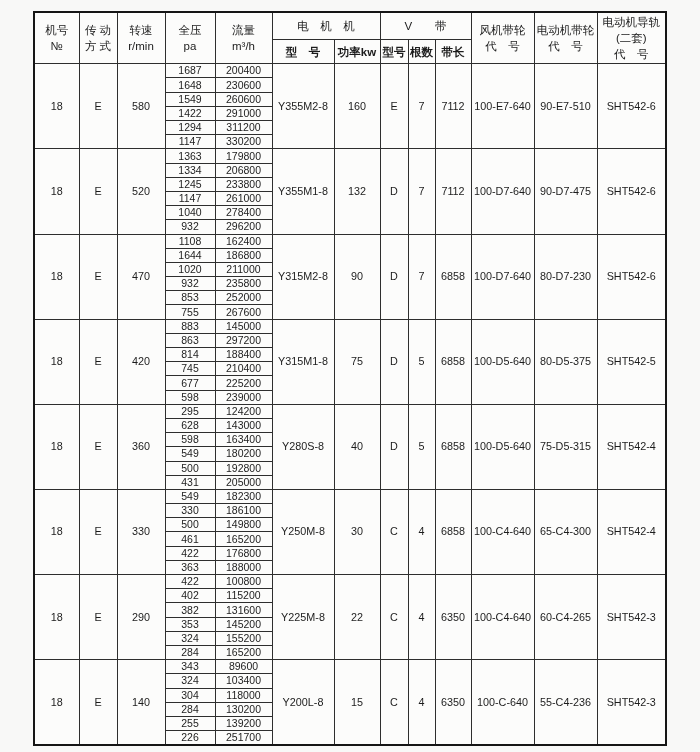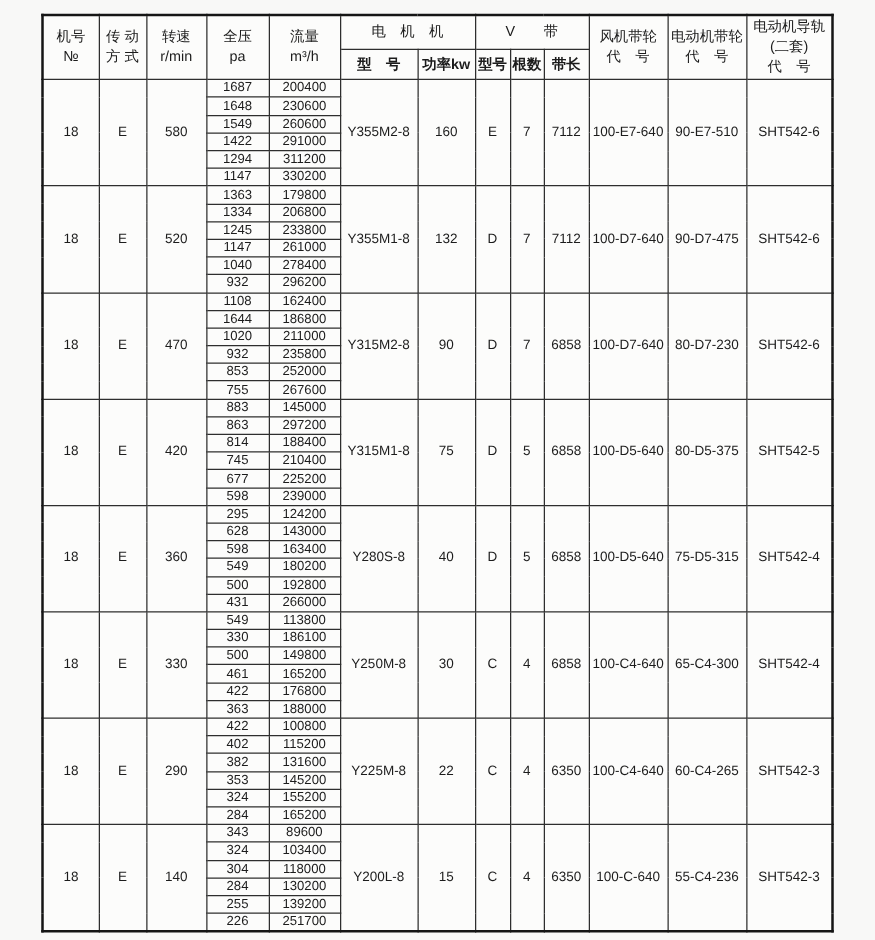--- a/index.html
+++ b/index.html
@@ -257,28 +257,28 @@
         <tr>
           <td>549</td>
           <td>180200</td>
         </tr>
         <tr>
           <td>500</td>
           <td>192800</td>
         </tr>
         <tr>
           <td>431</td>
-          <td>266000</td>
+          <td>205000</td>
         </tr>
         <tr class="group-start">
           <td rowspan="6">18</td>
           <td rowspan="6">E</td>
           <td rowspan="6">330</td>
           <td>549</td>
-          <td>113800</td>
+          <td>182300</td>
           <td rowspan="6">Y250M-8</td>
           <td rowspan="6">30</td>
           <td rowspan="6">C</td>
           <td rowspan="6">4</td>
           <td rowspan="6">6858</td>
           <td rowspan="6">100-C4-640</td>
           <td rowspan="6">65-C4-300</td>
           <td rowspan="6">SHT542-4</td>
         </tr>
         <tr>

